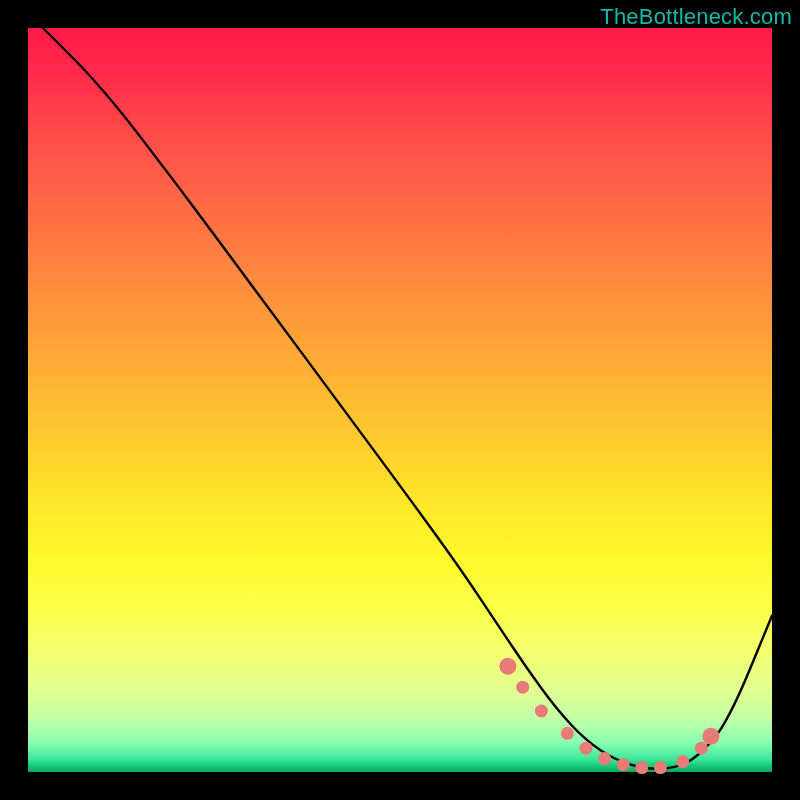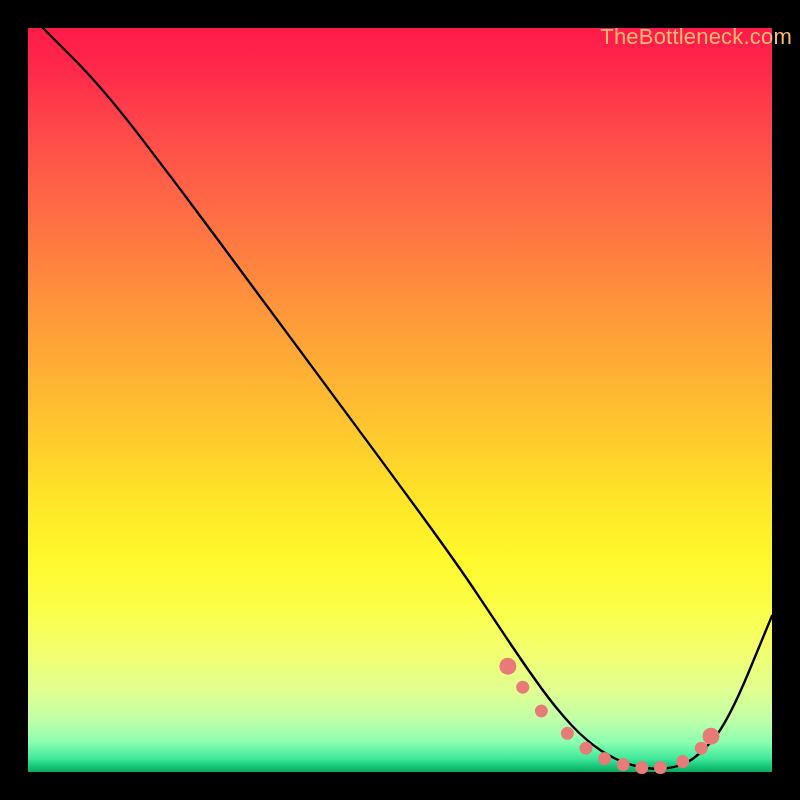--- a/index.html
+++ b/index.html
@@ -8,26 +8,25 @@
     height: 800px;
     background: #000;
     position: relative;
     font-family: Arial, sans-serif;
     overflow: hidden;
   }
   .watermark {
     position: absolute;
     top: 4px;
     right: 8px;
-    color: #fdba74;
+    color: #14b8a6;
     font-size: 22px;
     font-weight: 500;
     z-index: 10;
     letter-spacing: 0.2px;
-    margin-top: 20px;
   }
   .plot-area {
     position: absolute;
     left: 28px;
     top: 28px;
     width: 744px;
     height: 744px;
   }
   .gradient-bg {
     position: absolute;

